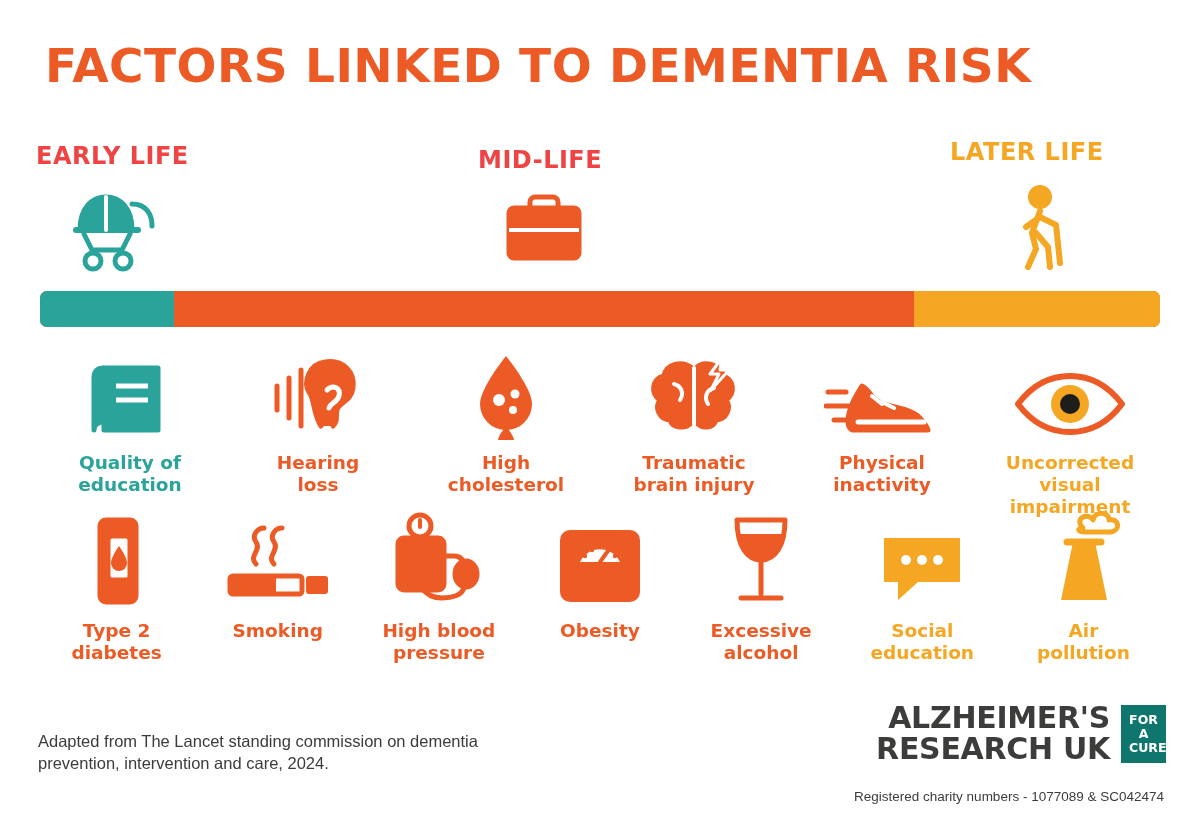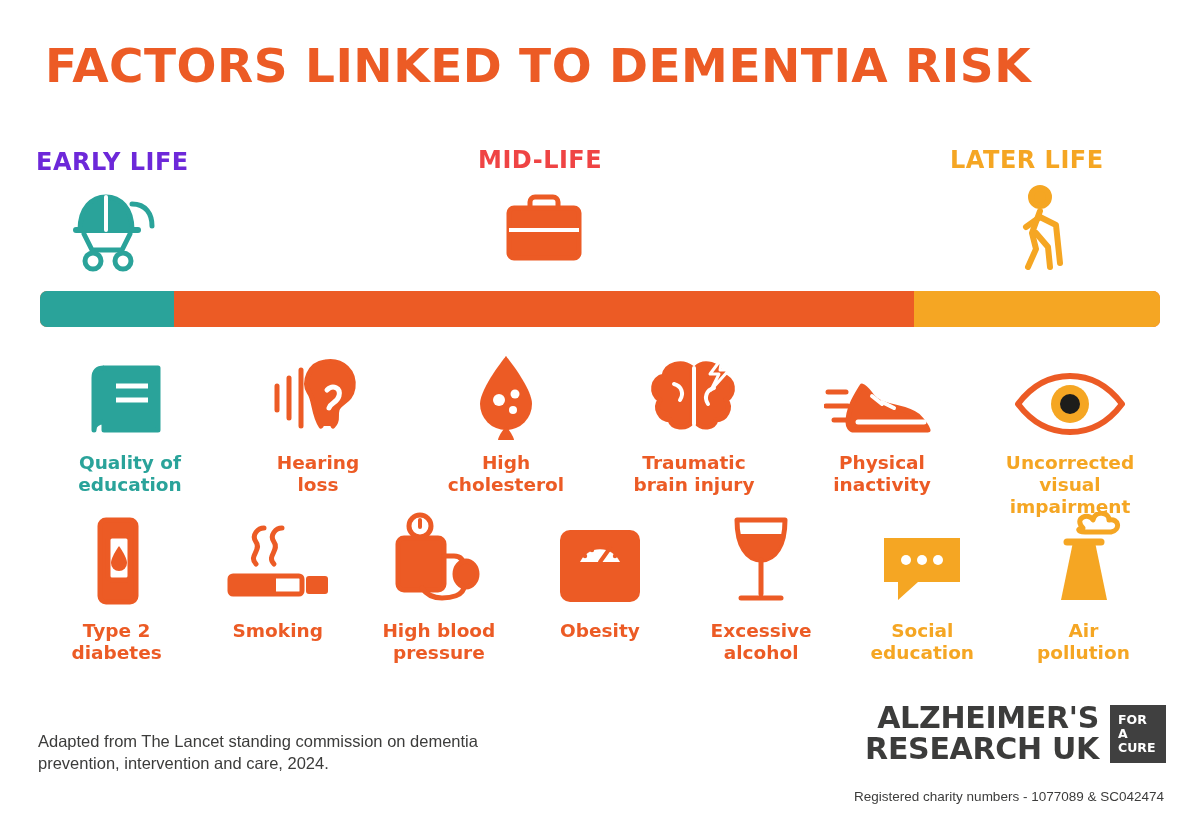--- a/index.html
+++ b/index.html
@@ -36,23 +36,23 @@
   }
 
   
   .stage-label {
     position: absolute;
     font-size: 24px;
     font-weight: bold;
     letter-spacing: 0.5px;
     font-family: "DejaVu Sans", sans-serif;
   }
-  .stage-early { left: 36px; top: 148px; color: #6d28d9; }
+  .stage-early { left: 36px; top: 142px; color: #ef4444; }
   .stage-mid   { left: 478px; top: 146px; color: #ef4444; }
-  .stage-later { left: 950px; top: 146px; color: #f5a623; }
+  .stage-later { left: 950px; top: 138px; color: #f5a623; }
 
   .stage-icon {
     position: absolute;
   }
   .icon-pram { left: 66px; top: 190px; }
   .icon-case { left: 500px; top: 190px; }
   .icon-walk { left: 1000px; top: 185px; }
 
   
   .timeline {
@@ -128,29 +128,29 @@
   .logo-text {
     text-align: right;
     font-family: "DejaVu Sans", sans-serif;
     font-weight: bold;
     color: #3c3c3b;
     font-size: 30px;
     line-height: 1.03;
     letter-spacing: -0.3px;
   }
   .logo-badge {
-    background: #404040;
+    background: #0f766e;
     color: #ffffff;
     font-family: "DejaVu Sans", sans-serif;
     font-weight: bold;
     font-size: 12.5px;
     line-height: 1.12;
     padding: 8px 8px;
-    text-align: left;
-    width: 56px;
+    text-align: center;
+    width: 45px;
     box-sizing: border-box;
   }
   .charity {
     position: absolute;
     right: 36px;
     top: 789px;
     font-size: 13.5px;
     color: #3c3c3b;
     font-family: "Liberation Sans", sans-serif;
   }

